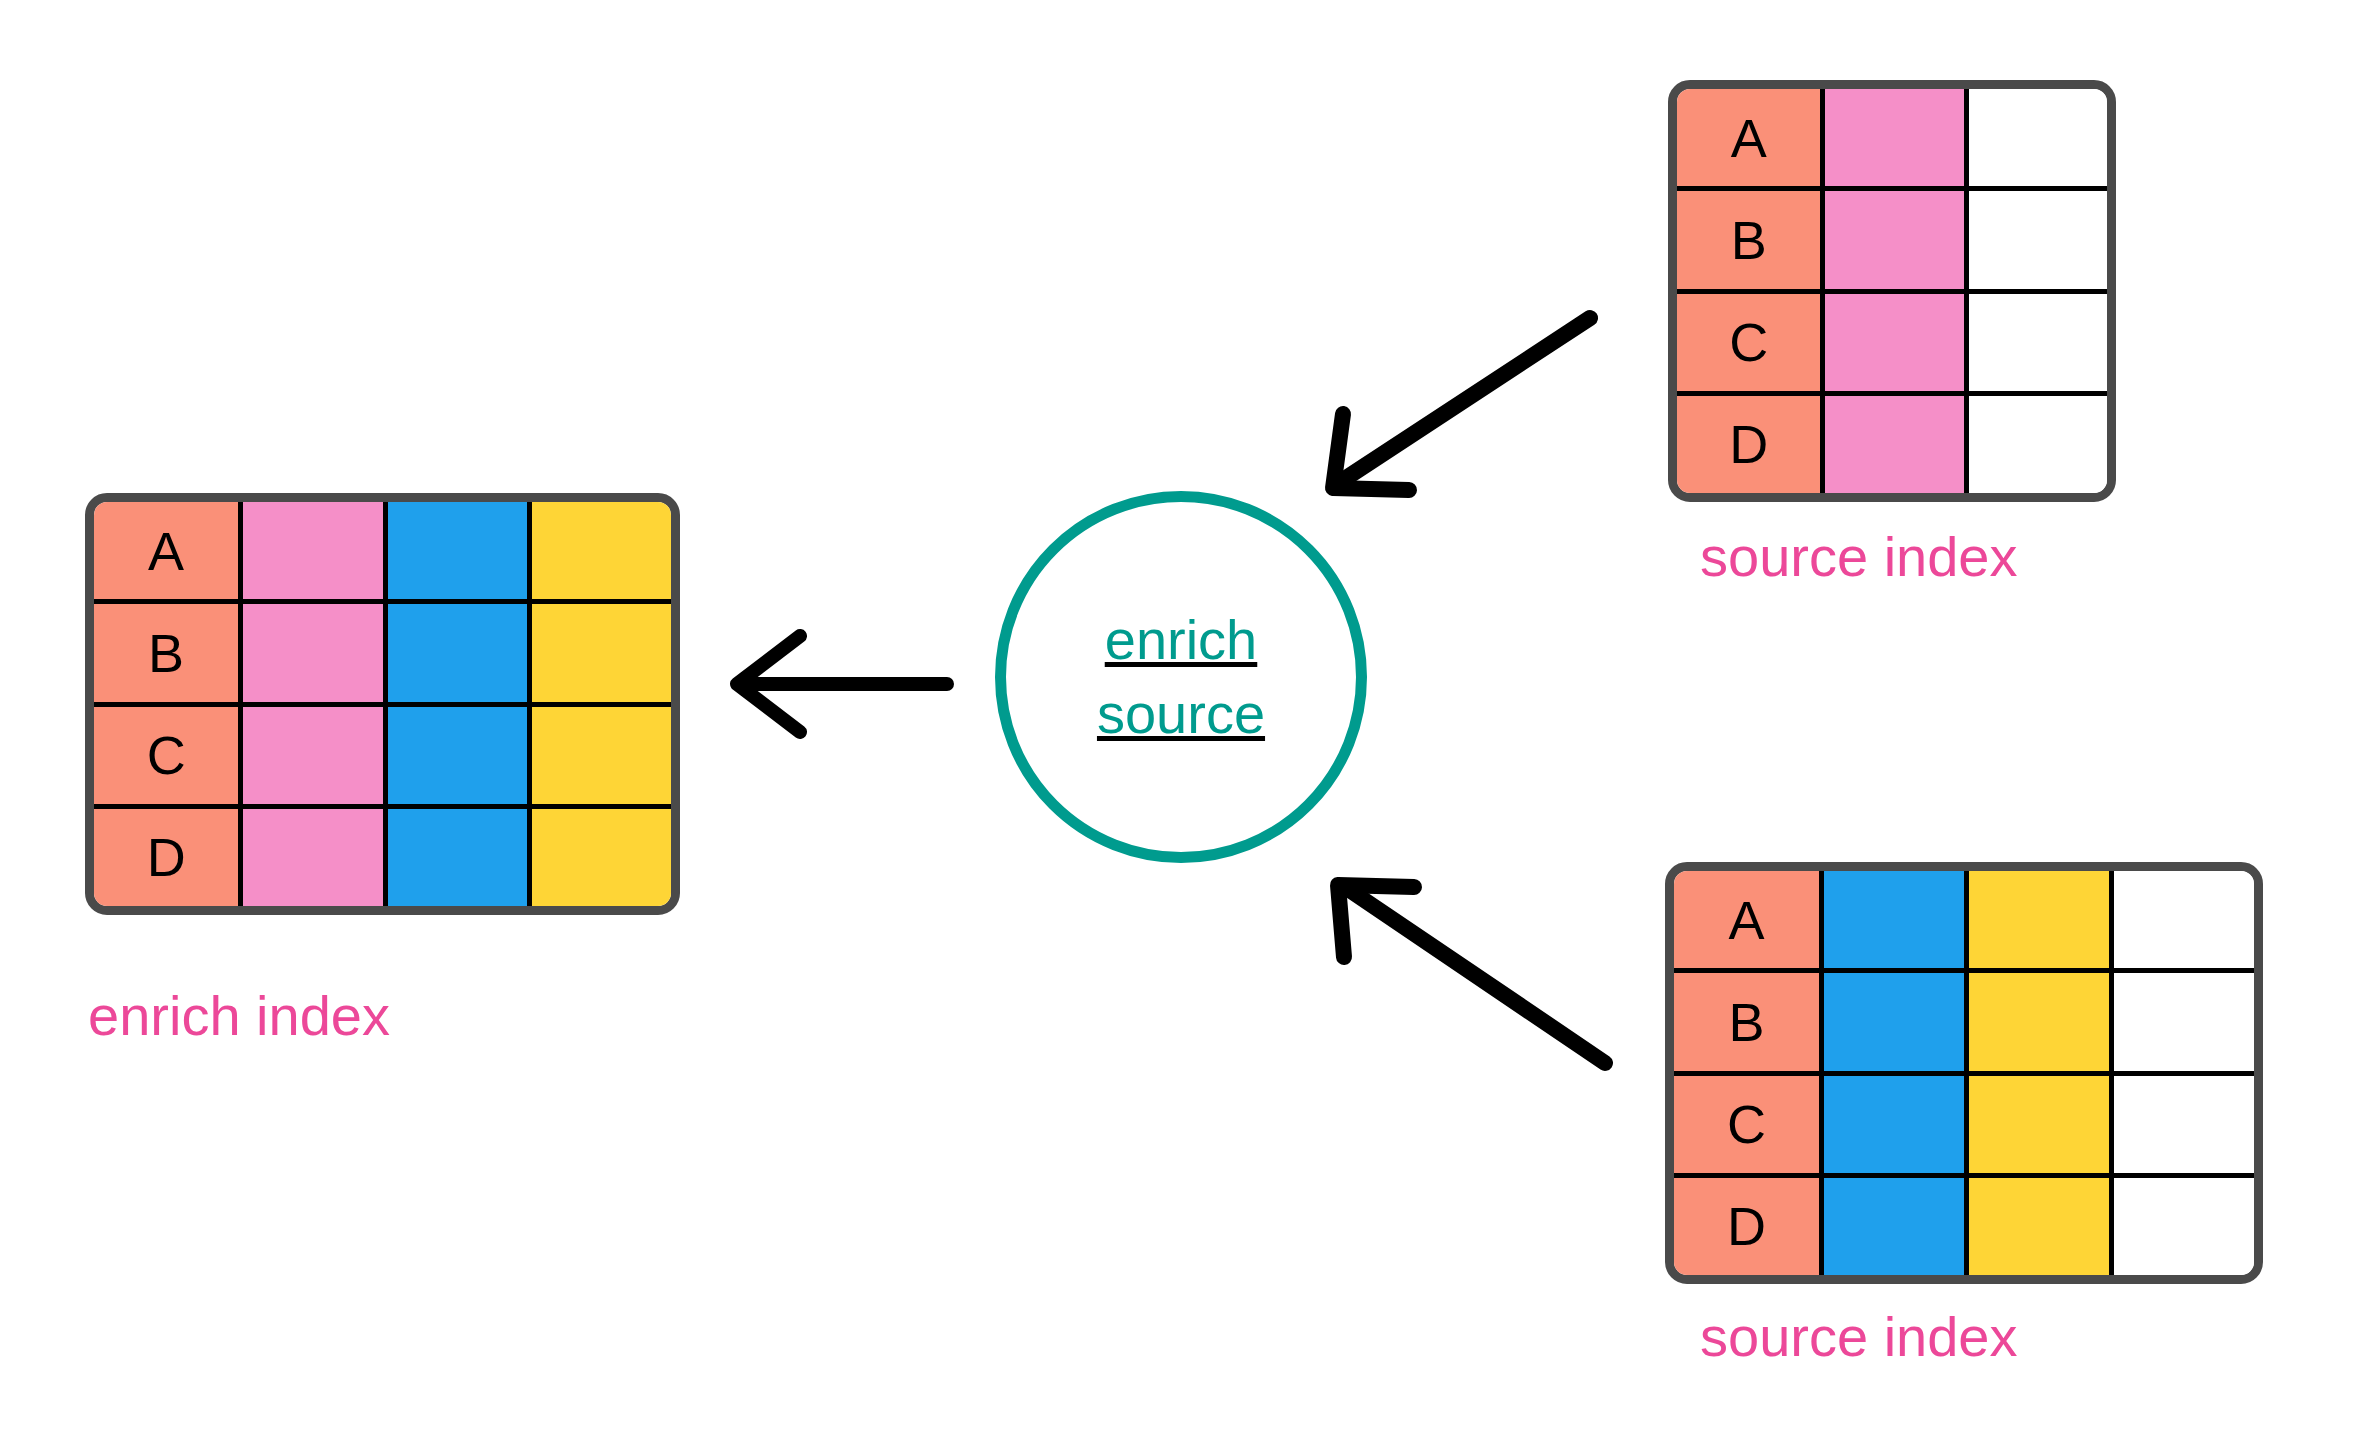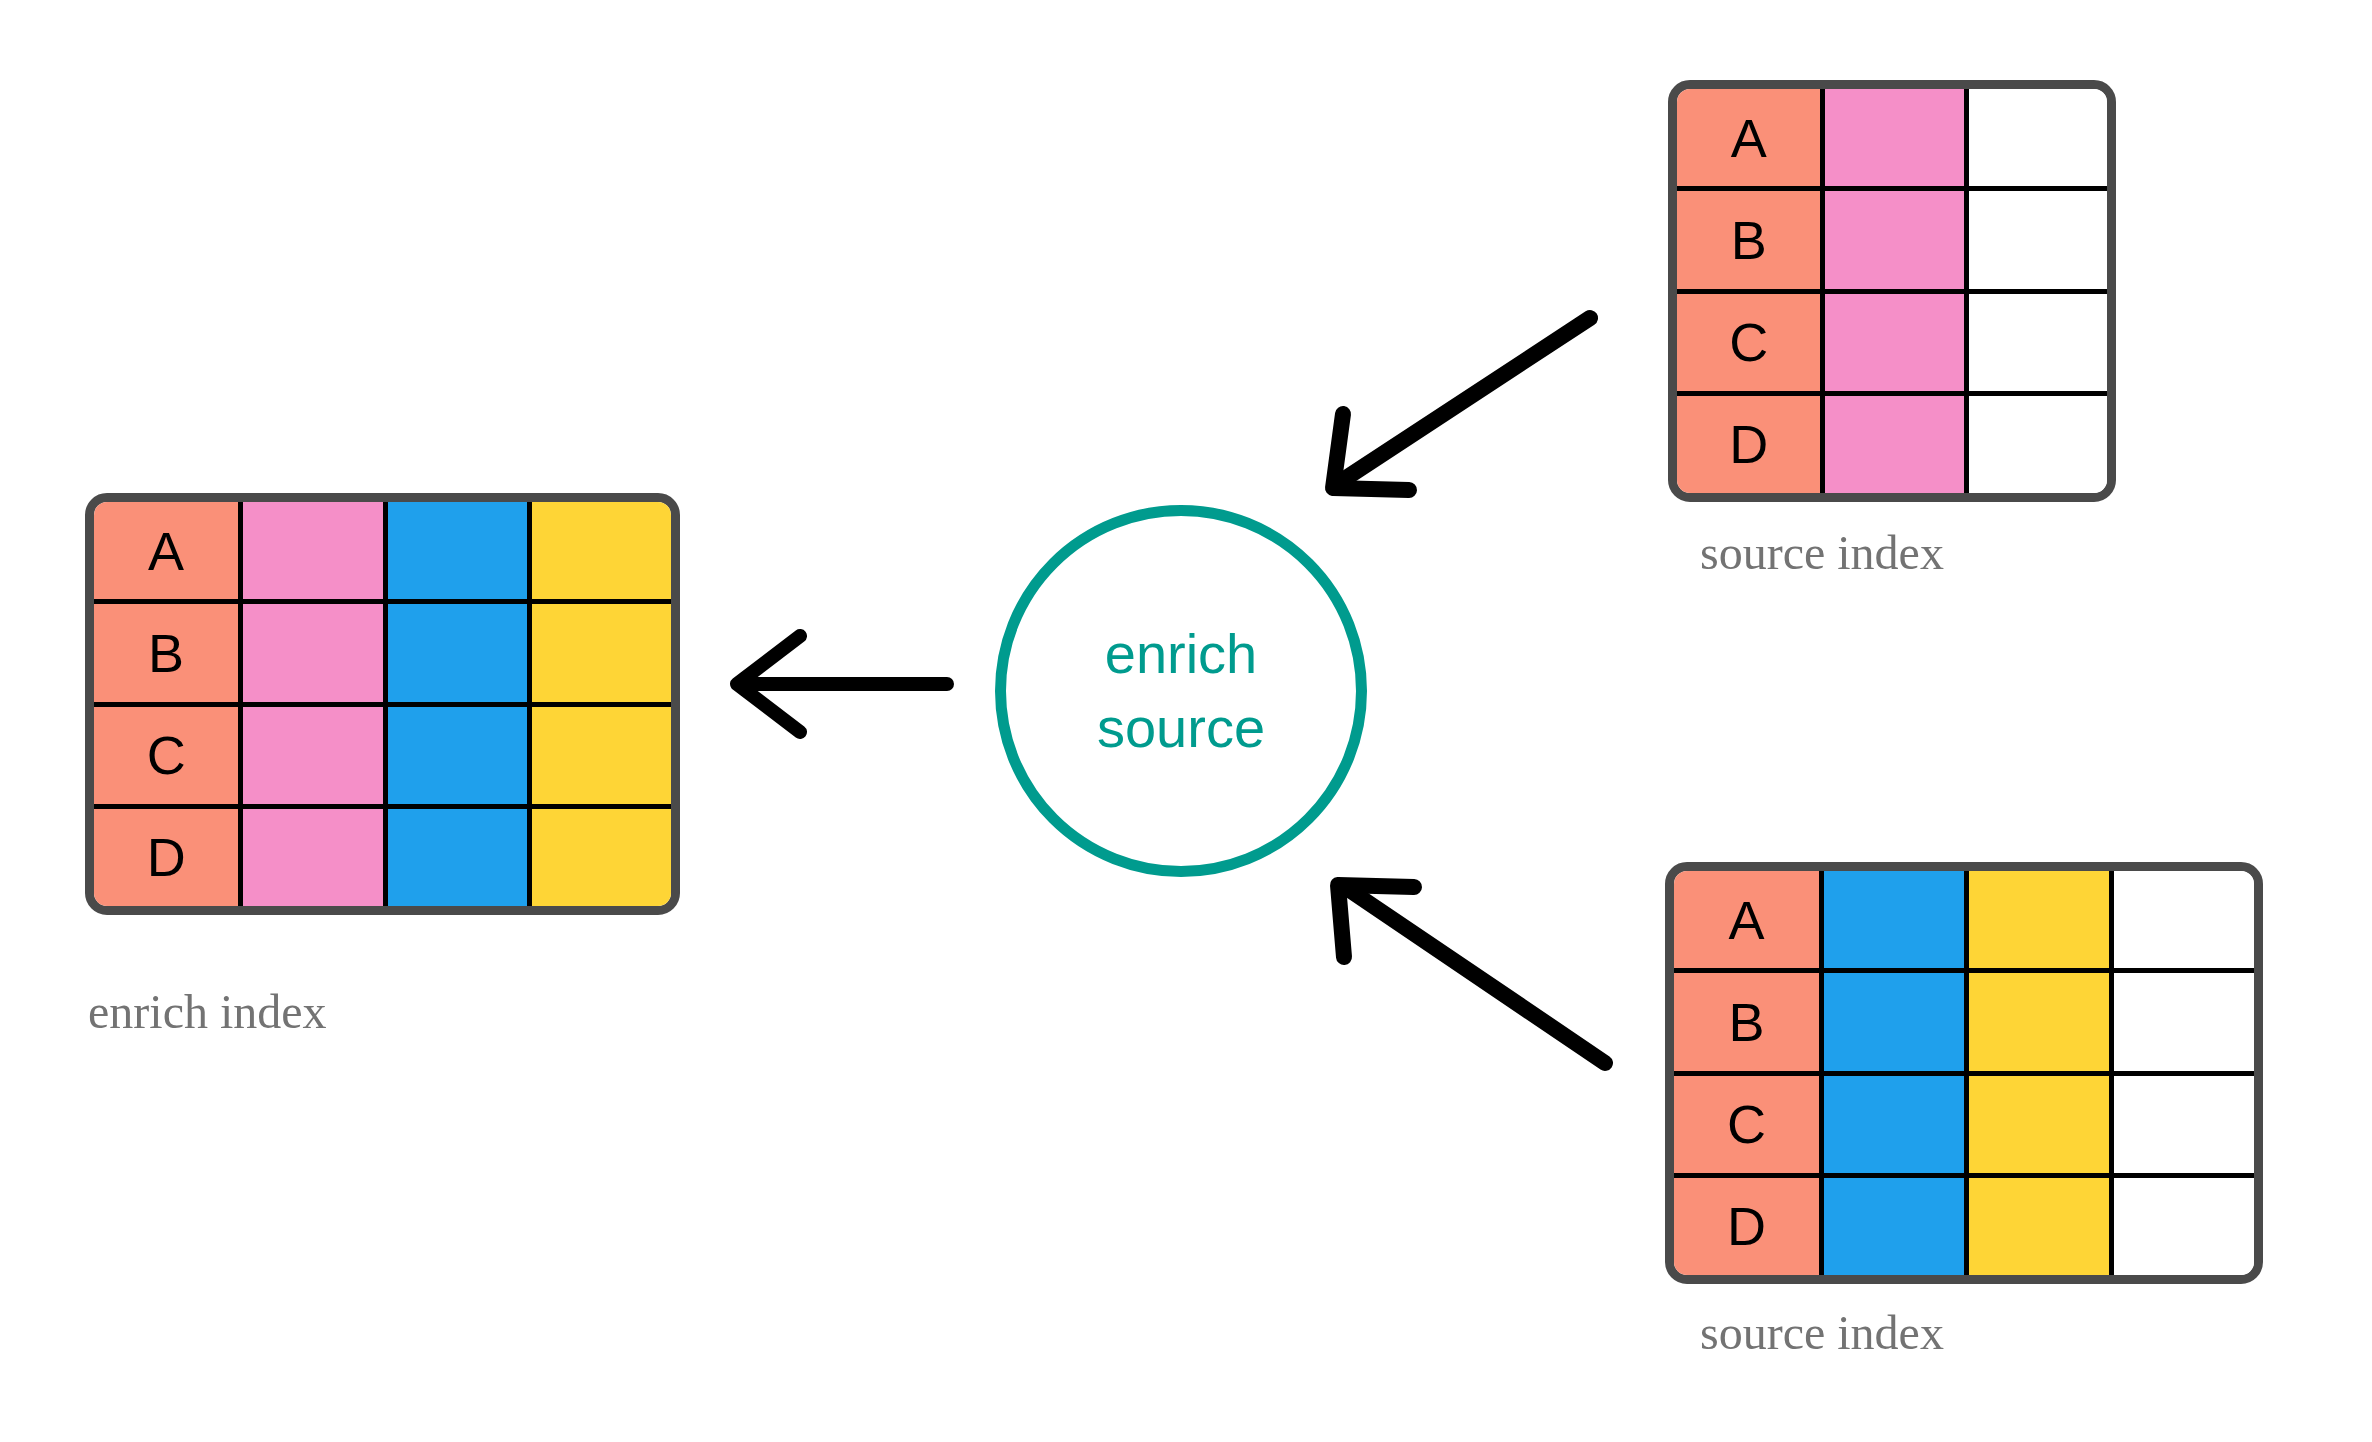--- a/index.html
+++ b/index.html
@@ -53,25 +53,25 @@
     line-height: 1;
     color: #000000;
     font-family: "Liberation Sans", sans-serif;
     -webkit-user-select: none;
     user-select: none;
   }
 
   
   .caption {
     position: absolute;
-    font-size: 48px;
+    font-size: 56px;
     line-height: 1.15;
-    color: #737373;
+    color: #ec4899;
     white-space: nowrap;
-    font-family: Liberation Serif, serif;
+    font-family: Liberation Sans, sans-serif;
   }
 
   
   .policy-circle {
     position: absolute;
     box-sizing: border-box;
     border-radius: 50%;
     background: #ffffff;
     display: flex;
     flex-direction: column;
@@ -132,21 +132,21 @@
     </div>
   <div class="caption" id="enrich-index-caption" style="left:88px; top:984px;">enrich index</div>
 
   <svg class="arrow-svg" style="left:715px; top:620px;" width="245" height="130" viewBox="0 0 245 130">
     <g stroke="#000000" stroke-width="14" stroke-linecap="round" stroke-linejoin="round" fill="none">
       <line x1="232" y1="64" x2="30" y2="64"></line>
       <polyline points="85,16 22,64 85,112"></polyline>
     </g>
   </svg>
 
-  <div class="policy-circle" id="policy-circle" style="left:995px; top:505px; width:372px; height:372px; border:11px solid #009B8E;">
+  <div class="policy-circle" id="policy-circle" style="left:995px; top:491px; width:372px; height:372px; border:11px solid #009B8E;text-decoration:underline;">
     <span class="policy-line" style="color:#009B8E;">enrich</span>
     <span class="policy-line" style="color:#009B8E;">source</span>
   </div>
 
   <svg class="arrow-svg" style="left:1315px; top:300px;" width="290" height="210" viewBox="0 0 290 210">
     <g stroke="#000000" stroke-width="16" stroke-linecap="round" stroke-linejoin="round" fill="none">
       <line x1="275" y1="18" x2="25" y2="182"></line>
       <polyline points="28,114 18,188 94,190"></polyline>
     </g>
   </svg>

